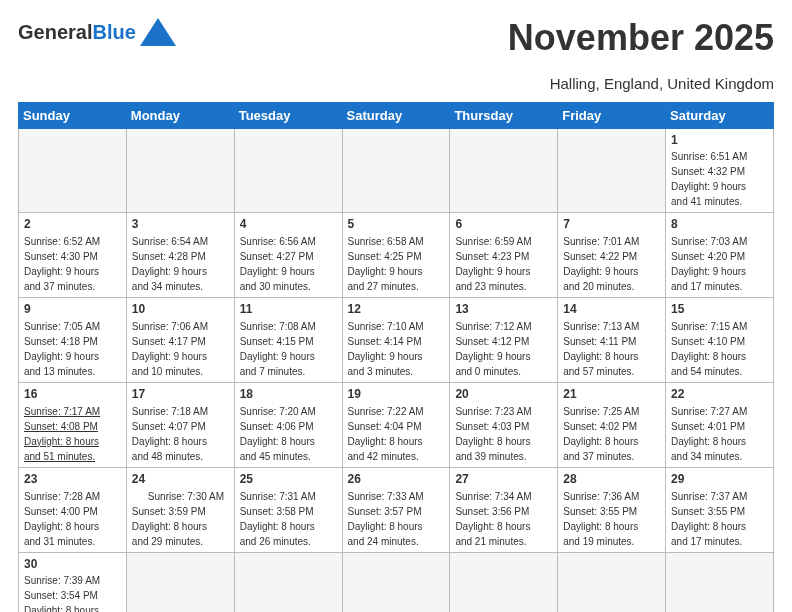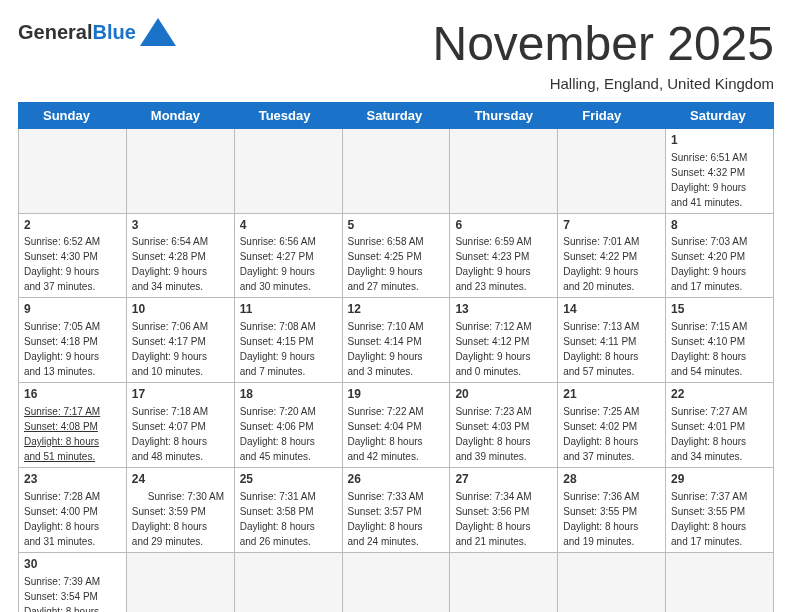--- a/index.html
+++ b/index.html
@@ -40,41 +40,41 @@
     .logo-letters .blue { color: #1a73c8; }
     .logo-icon {
       width: 36px;
       height: 28px;
       margin-left: 2px;
     }
     .title-block {
       text-align: right;
     }
     .month-title {
-      font-size: 48px;
-      font-weight: normal;
+      font-size: 36px;
+      font-weight: bold;
       color: #333;
       line-height: 1.1;
     }
     .subtitle {
       font-size: 15px;
       color: #333;
-      margin-top: 4px;
+      margin-top: 17px;
     }
     .calendar {
       width: 100%;
       border-collapse: collapse;
       border: 1px solid #bbb;
     }
     .calendar th {
       background: #1a73c8;
       color: #fff;
       font-size: 13px;
       font-weight: bold;
-      padding: 5px 24px;
+      padding: 5px 4px;
       text-align: left;
       border: 1px solid #1a73c8;
     }
     .calendar td {
       vertical-align: top;
       border: 1px solid #bbb;
       padding: 3px 5px;
       width: calc(100% / 7);
       min-height: 72px;
       background: #fff;

